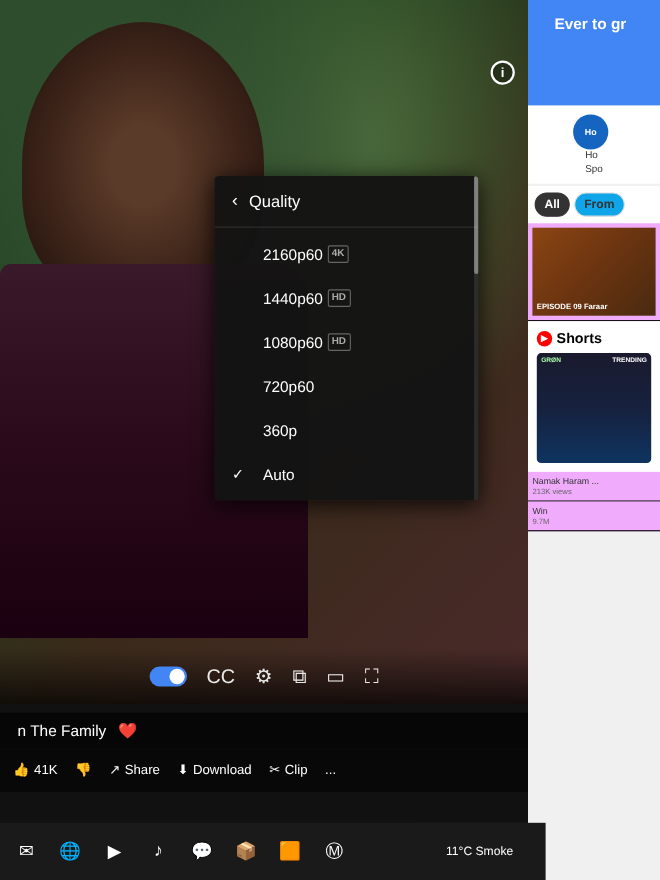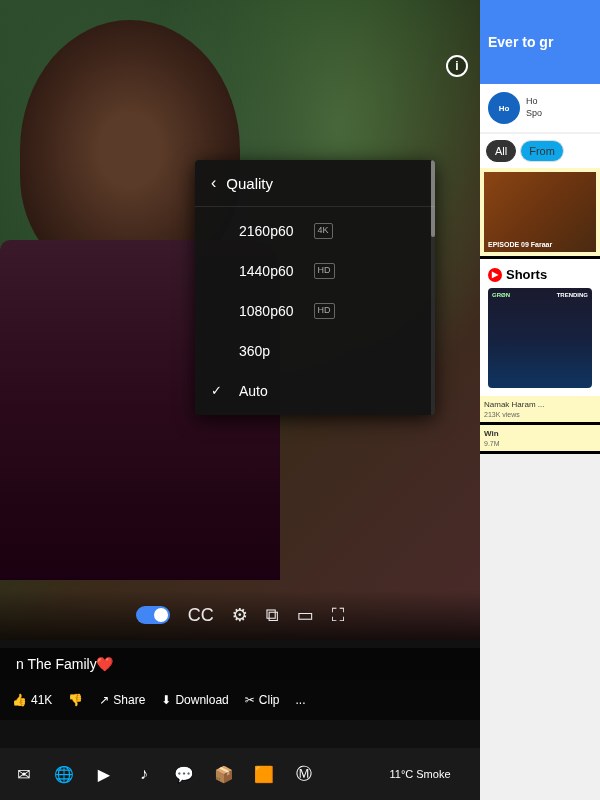--- a/index.html
+++ b/index.html
@@ -57,35 +57,35 @@
       right: 0;
       width: 120px;
       height: 800px;
       background: #f0f0f0;
       overflow: hidden;
     }
 
     .sidebar-banner {
       background: #4285f4;
       color: white;
-      padding: 12px 8px;
+      padding: 12px 24px;
       font-size: 14px;
       font-weight: bold;
       line-height: 1.3;
-      height: 84px;
-      display: flex;
-      align-items: center;
+      height: 96px;
+      display: flex;
     }
 
     .sidebar-channel {
       display: flex;
       align-items: center;
       padding: 8px;
       background: white;
       margin-bottom: 2px;
+      flex-direction: column;
     }
 
     .channel-avatar {
       width: 32px;
       height: 32px;
       border-radius: 50%;
       background: #1565c0;
       display: flex;
       align-items: center;
       justify-content: center;
@@ -106,21 +106,21 @@
       display: flex;
       padding: 6px 6px;
       gap: 4px;
       background: white;
     }
 
     .filter-btn {
       padding: 4px 8px;
       border-radius: 14px;
       font-size: 11px;
-      font-weight: 400;
+      font-weight: 700;
       cursor: pointer;
       border: 1px solid #ddd;
     }
 
     .filter-btn.active {
       background: #333;
       color: white;
       border-color: #333;
     }
 
@@ -247,24 +247,24 @@
 
     .quality-item .check {
       width: 20px;
       margin-right: 8px;
       color: white;
       font-size: 13px;
     }
 
     .quality-badge {
       font-size: 9px;
-      font-weight: normal;
+      font-weight: bold;
       padding: 1px 3px;
       border-radius: 2px;
-      margin-left: 20px;
+      margin-left: 4px;
       vertical-align: super;
     }
 
     .badge-4k {
       background: transparent;
       color: #aaa;
       border: 1px solid #666;
     }
 
     .badge-hd {
@@ -322,21 +322,21 @@
       left: 0;
       width: 480px;
       padding: 8px 16px;
       background: rgba(0,0,0,0.6);
     }
 
     .video-title-bar {
       color: white;
       font-size: 14px;
       display: flex;
-      gap: 0;
+      gap: 11px;
     }
 
     .heart-icon {
       color: #ff4444;
     }
 
     
     .action-bar {
       position: absolute;
       bottom: 80px;
@@ -380,21 +380,21 @@
       display: flex;
       align-items: center;
       justify-content: center;
       cursor: pointer;
       font-size: 16px;
     }
 
     .weather-bar {
       position: absolute;
       bottom: 0;
-      right: 120px;
+      right: 104px;
       width: 120px;
       height: 52px;
       background: #1a1a1a;
       display: flex;
       align-items: center;
       justify-content: center;
       color: white;
       font-size: 11px;
     }
 
@@ -431,23 +431,23 @@
       position: absolute;
       right: 0;
       top: 0;
       width: 4px;
       height: 30%;
       background: rgba(255,255,255,0.4);
       border-radius: 2px;
     }
 
     .sidebar-video-item {
-      background: #fef9c3;
+      background: #f0abfc;
       padding: 4px;
-      border-bottom: 3px solid #000000;
+      border-bottom: 1px solid #000000;
     }
 
     .sidebar-video-meta {
       font-size: 7px;
       color: #666;
       margin-top: 2px;
     }
   </style>
 </head>
 <body>
@@ -479,20 +479,24 @@
         <span>1440p60</span>
         <sup class="quality-badge badge-hd">HD</sup>
       </div>
       <div class="quality-item">
         <span class="check"></span>
         <span>1080p60</span>
         <sup class="quality-badge badge-hd">HD</sup>
       </div>
       <div class="quality-item">
         <span class="check"></span>
+        <span>720p60</span>
+      </div>
+      <div class="quality-item">
+        <span class="check"></span>
         <span>360p</span>
       </div>
       <div class="quality-item">
         <span class="check">✓</span>
         <span>Auto</span>
       </div>
     </div>
 </div>
 
 <div class="controls-bar">
@@ -583,20 +587,20 @@
       <span class="shorts-trending">TRENDING</span>
     </div>
   </div>
 
   <div class="sidebar-video-item">
     <div style="font-size:8px;color:#333;font-weight:500;">Namak Haram ...</div>
     <div class="sidebar-video-meta">213K views</div>
   </div>
 
   <div class="sidebar-video-item">
-    <div style="font-size:8px;color:#333;font-weight:700;">Win</div>
+    <div style="font-size:8px;color:#333;font-weight:400;">Win</div>
     <div class="sidebar-video-meta">9.7M</div>
   </div>
 </div>
 
 <div class="weather-bar">
   <span>11°C Smoke</span>
 </div>
 
 </body></html>

